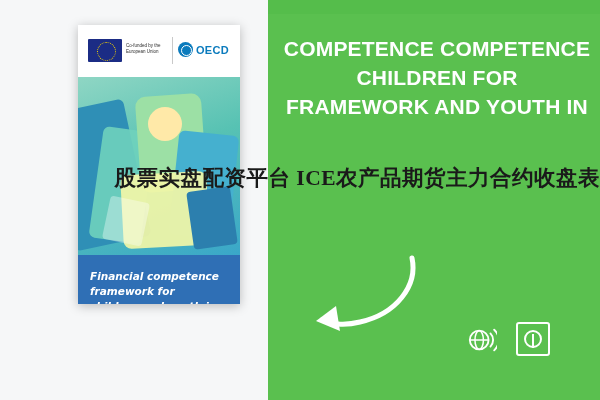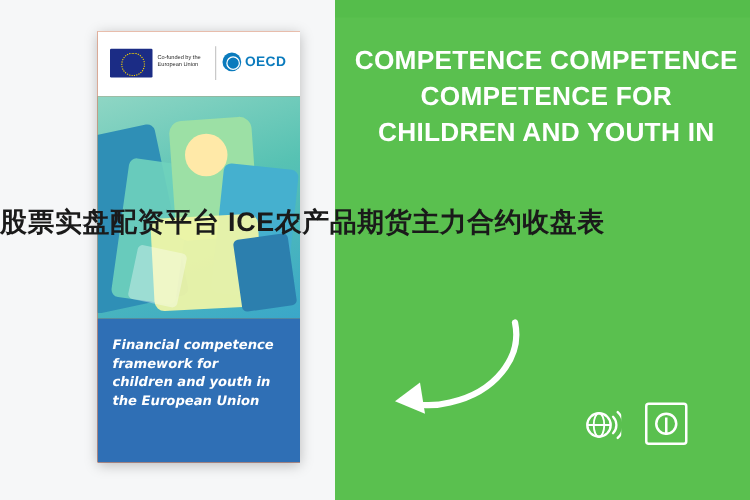--- a/index.html
+++ b/index.html
@@ -36,22 +36,22 @@
     width: 332px; height: 14px;
     background: #55bd4b;
   }
 
   
   .booklet {
     position: absolute;
     left: 78px;
     top: 25px;
     width: 162px;
-    height: 345px;
-    background: #c2410c;
+    height: 279px;
+    background: #701a75;
     box-shadow: 0 2px 10px rgba(0,0,0,0.25);
     overflow: hidden;
   }
   .booklet-top {
     position: relative;
     height: 52px;
     background: #ffffff;
   }
   .eu-flag {
     position: absolute;
@@ -219,23 +219,23 @@
     margin-left: -1px;
     background: #ffffff;
   }
 
   
   .caption {
     position: absolute;
     left: 0;
     top: 158px;
     width: 600px;
-    text-align: left;
+    text-align: right;
     color: #1a1a1a;
-    font-family: Liberation Sans, sans-serif;
+    font-family: Liberation Serif, serif;
     font-size: 21.5px;
     font-weight: bold;
     line-height: 40px;
     letter-spacing: 0.5px;
   }
   .caption .line {
     display: block;
     white-space: nowrap;
   }
 </style>
@@ -272,22 +272,22 @@
       <div class="art-shape s8"></div>
     </div>
 
     <div class="booklet-bottom">
       <div class="booklet-title">Financial competence framework for children and youth in the European Union</div>
     </div>
   </div>
 
   <div class="headline">
     <span>COMPETENCE COMPETENCE</span>
-    <span>COMPETENCE FOR</span>
-    <span class="l3">CHILDREN AND YOUTH IN</span>
+    <span>CHILDREN FOR</span>
+    <span class="l3">FRAMEWORK AND YOUTH IN</span>
   </div>
 
   <svg class="arrow" viewBox="0 0 120 96">
     <path d="M112 6 C 118 34, 96 62, 60 70 C 44 74, 30 72, 22 68" fill="none" stroke="#ffffff" stroke-width="5" stroke-linecap="round"></path>
     <path d="M36 54 L16 69 L40 79 Z" fill="#ffffff"></path>
   </svg>
 
   <svg class="icon-globe" viewBox="0 0 32 32">
     <circle cx="13" cy="16" r="10" fill="none" stroke="#ffffff" stroke-width="2"></circle>
     <ellipse cx="13" cy="16" rx="4.5" ry="10" fill="none" stroke="#ffffff" stroke-width="1.6"></ellipse>

